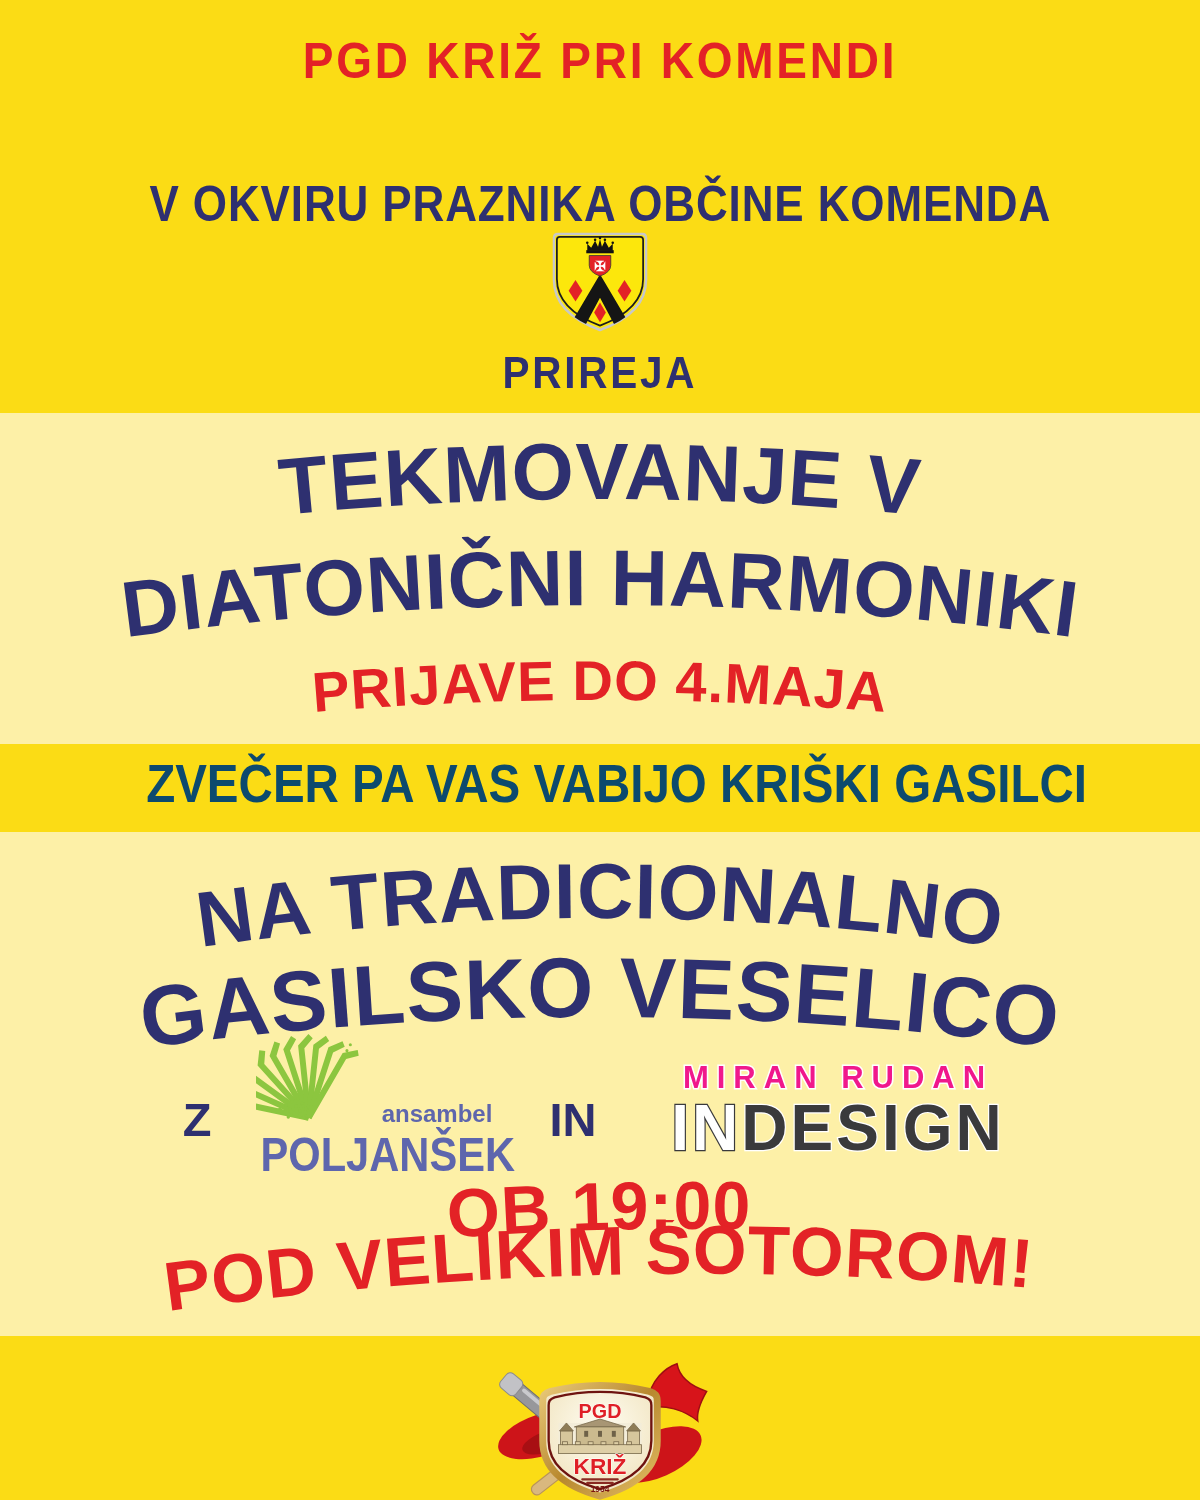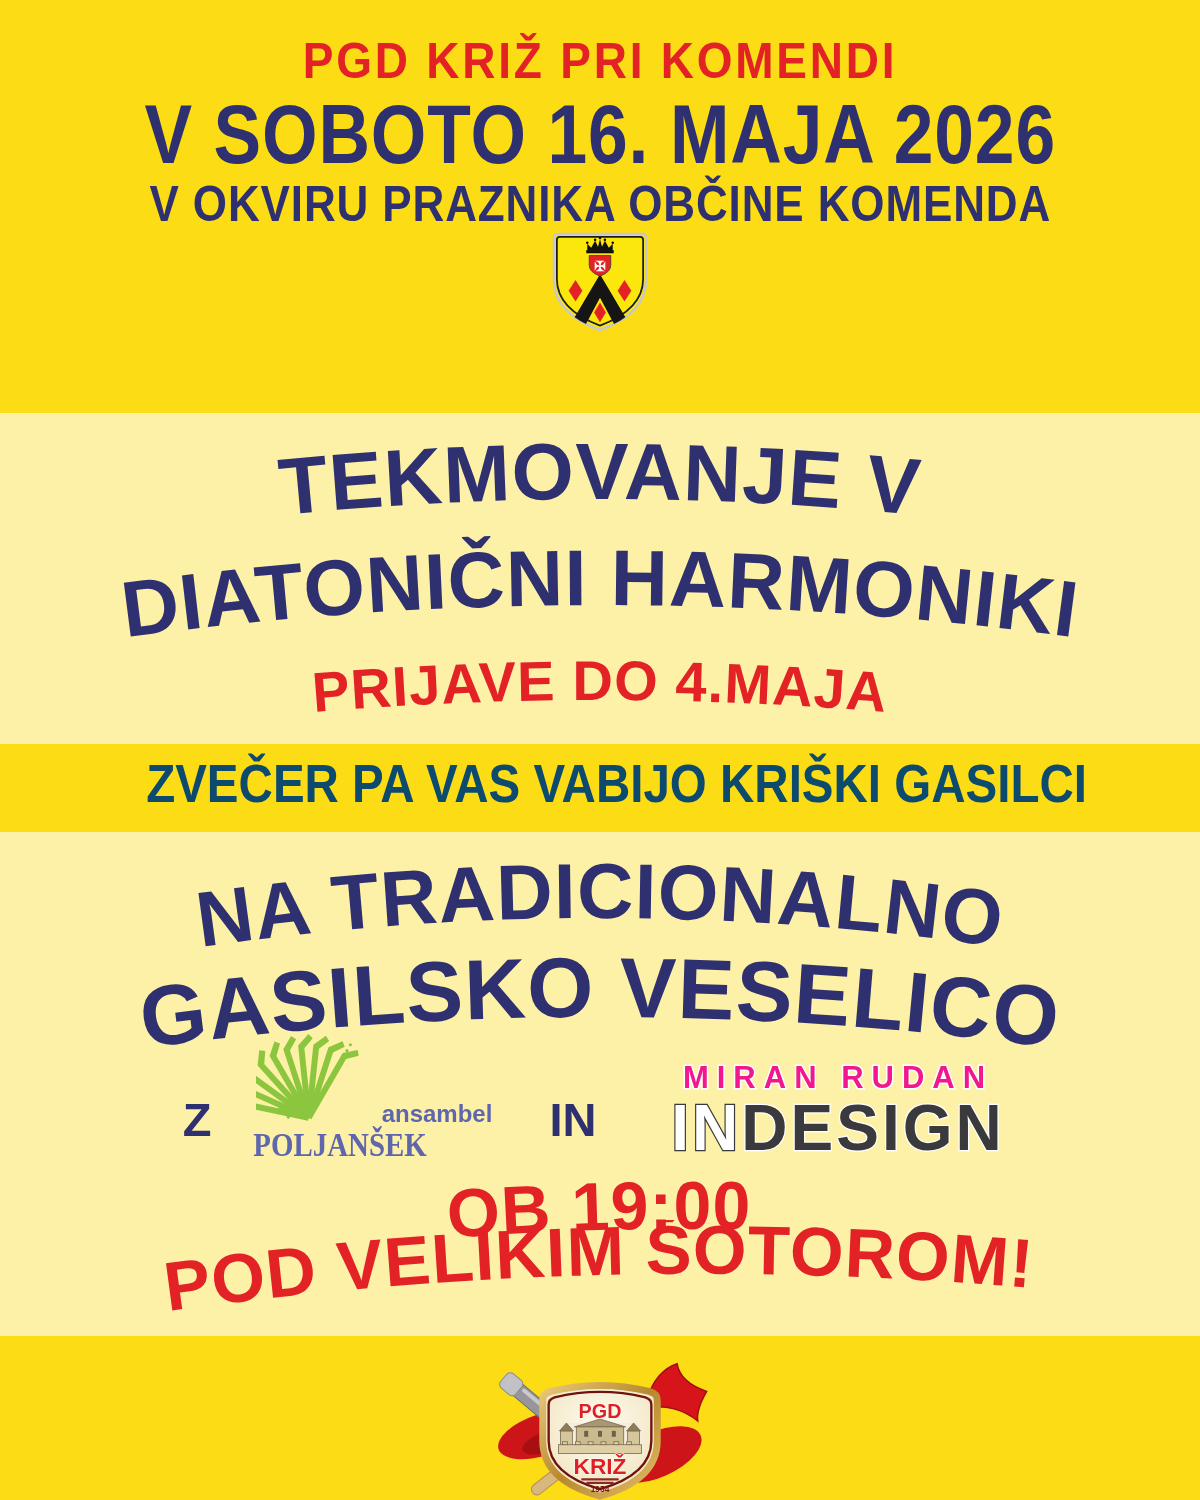--- a/index.html
+++ b/index.html
@@ -36,38 +36,35 @@
   #arc-ob{top:1176px;height:95px;}
   #arc-pod{top:1220px;height:125px;}
   svg text{font-family:"Liberation Sans",sans-serif;font-weight:bold;}
 
   #top-shield{position:absolute;left:50%;margin-left:-49px;top:231px;width:98px;height:102px;}
   #z-label{position:absolute;left:157px;top:1092px;width:80px;text-align:center;font-size:47px;color:#2E3070;}
   #in-label{position:absolute;left:528px;top:1092px;width:90px;text-align:center;font-size:47px;color:#2E3070;}
 
   #fan-logo{position:absolute;left:256px;top:1016px;width:170px;height:122px;}
   #ansambel{position:absolute;left:372px;top:1100px;width:130px;text-align:center;font-size:24px;color:#5E66AD;}
-  #poljansek{position:absolute;left:238px;top:1126px;width:272px;text-align:left;font-size:34px;color:#5E66AD;font-family:Liberation Serif, serif;}
+  #poljansek{position:absolute;left:238px;top:1126px;width:272px;text-align:left;font-size:49px;color:#5E66AD;}
   #indesign-logo{position:absolute;left:618px;top:1058px;width:440px;height:110px;}
   #footer-emblem{position:absolute;left:50%;margin-left:-122px;top:1342px;width:244px;height:158px;}
 </style>
 </head>
 <body>
 
 <div class="poster">
 
   <div id="band1" class="band band-cream"></div>
   <div id="band2" class="band band-bright"></div>
   <div id="band3" class="band band-cream"></div>
 
   <div id="organizer" class="line">
     <span class="squeeze sq92">PGD KRIŽ PRI KOMENDI</span>
-  </div>
-  <div id="dateline" class="line">
-    <span class="squeeze sq85">V SOBOTO 16. MAJA 2026</span>
   </div>
   <div id="occasion" class="line">
     <span class="squeeze sq88">V OKVIRU PRAZNIKA OBČINE KOMENDA</span>
   </div>
 
   <svg id="top-shield" viewBox="0 0 100 104">
     <defs>
       <clipPath id="shieldClip">
         <path d="M 7,3 H 93 Q 97,3 97,7 V 50 Q 97,84 50,101 Q 3,84 3,50 V 7 Q 3,3 7,3 Z"></path>
       </clipPath>
@@ -86,20 +83,23 @@
         <circle cx="55" cy="9" r="1.3" fill="#111"></circle>
       <circle cx="63" cy="12" r="1.3" fill="#111"></circle>
     </g>
     <path d="M 39,25 H 61 V 35 Q 61,42 50,46 Q 39,42 39,35 Z" fill="#E32226" stroke="#333" stroke-width="0.8"></path>
     <text x="50" y="40.5" font-size="14" fill="#ffffff" text-anchor="middle" font-family="DejaVu Sans, sans-serif">✠</text>
     <polygon points="25,50 32,61 25,72 18,61" fill="#E32226"></polygon>
     <polygon points="75,50 82,61 75,72 68,61" fill="#E32226"></polygon>
     <polygon points="50,73 56,83 50,93 44,83" fill="#E32226"></polygon>
   </svg>
 
+  <div id="prireja" class="line">
+    <span class="squeeze sq92">PRIREJA</span>
+  </div>
 
   <svg id="arc-tek" class="svgline" viewBox="0 0 1200 150">
     <defs>
         <path id="p-tek" d="M 80,122 Q 600,36 1120,122" fill="none"></path>
       </defs>
     <text font-size="80" fill="#2E3070" letter-spacing="1" text-anchor="middle">
       <textPath href="#p-tek" startOffset="50%">TEKMOVANJE V</textPath>
     </text>
   </svg>
   <svg id="arc-dia" class="svgline" viewBox="0 0 1200 170">

